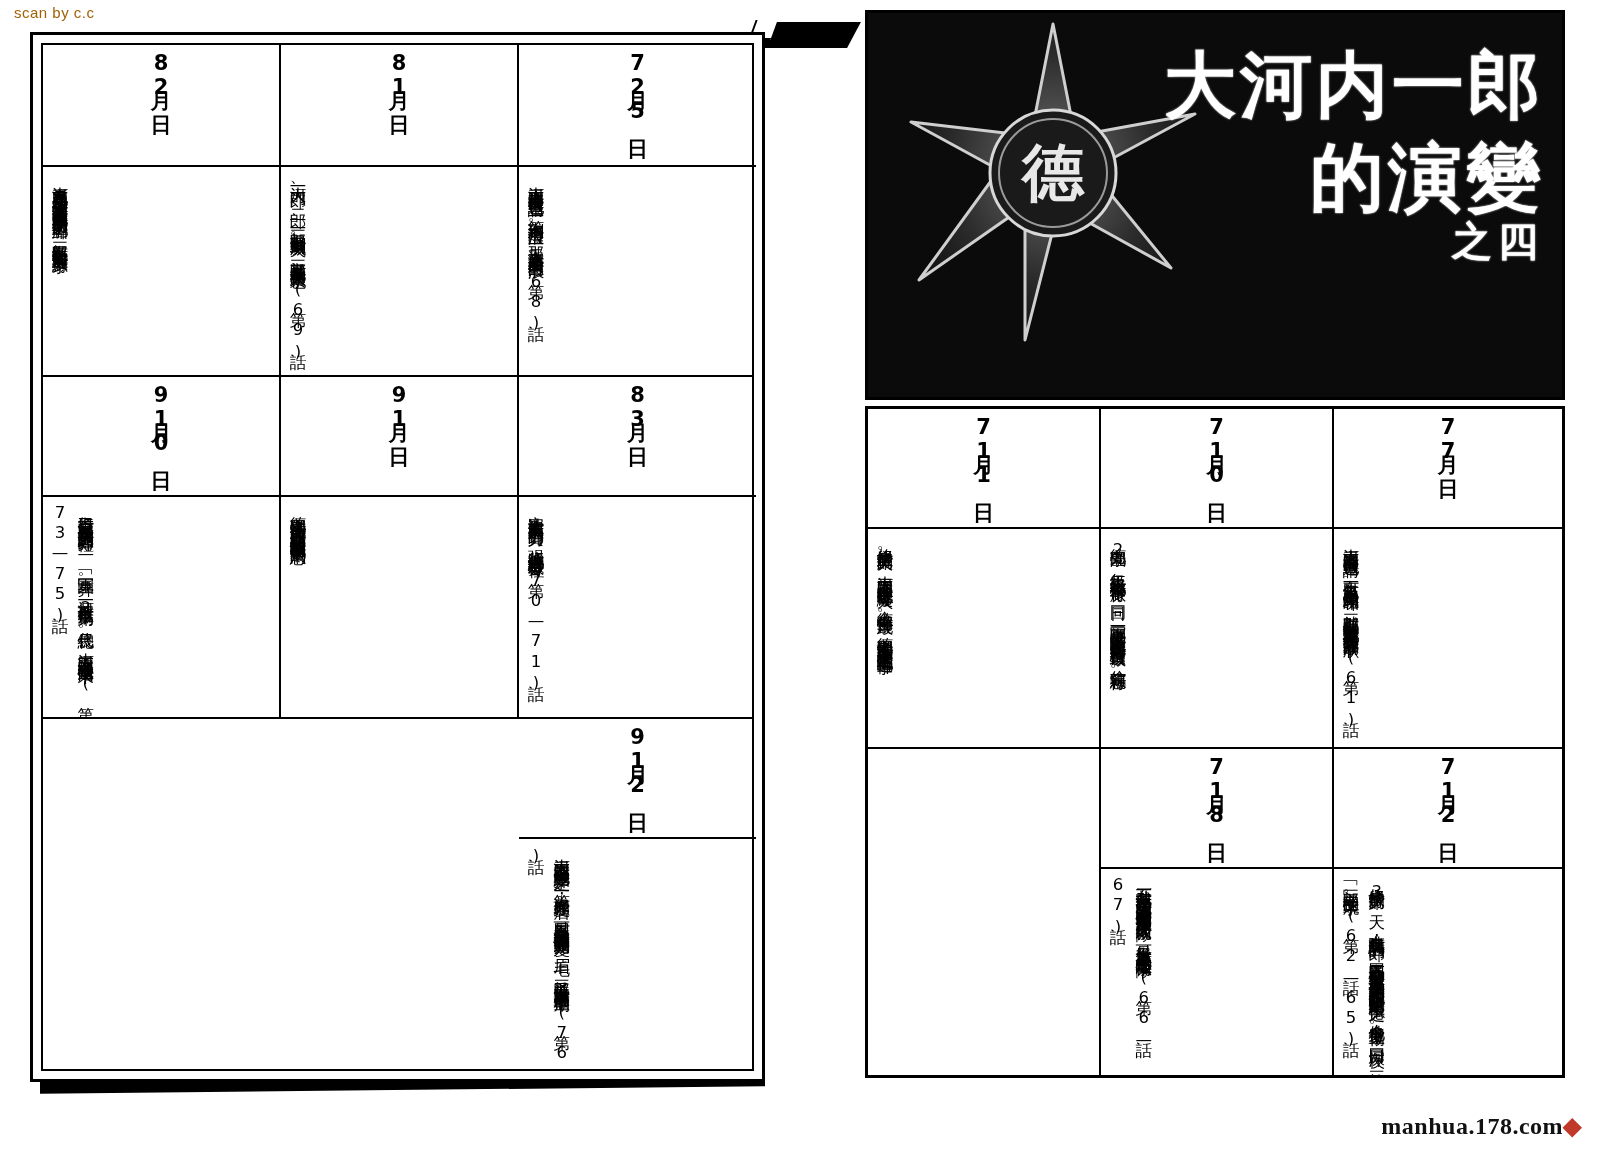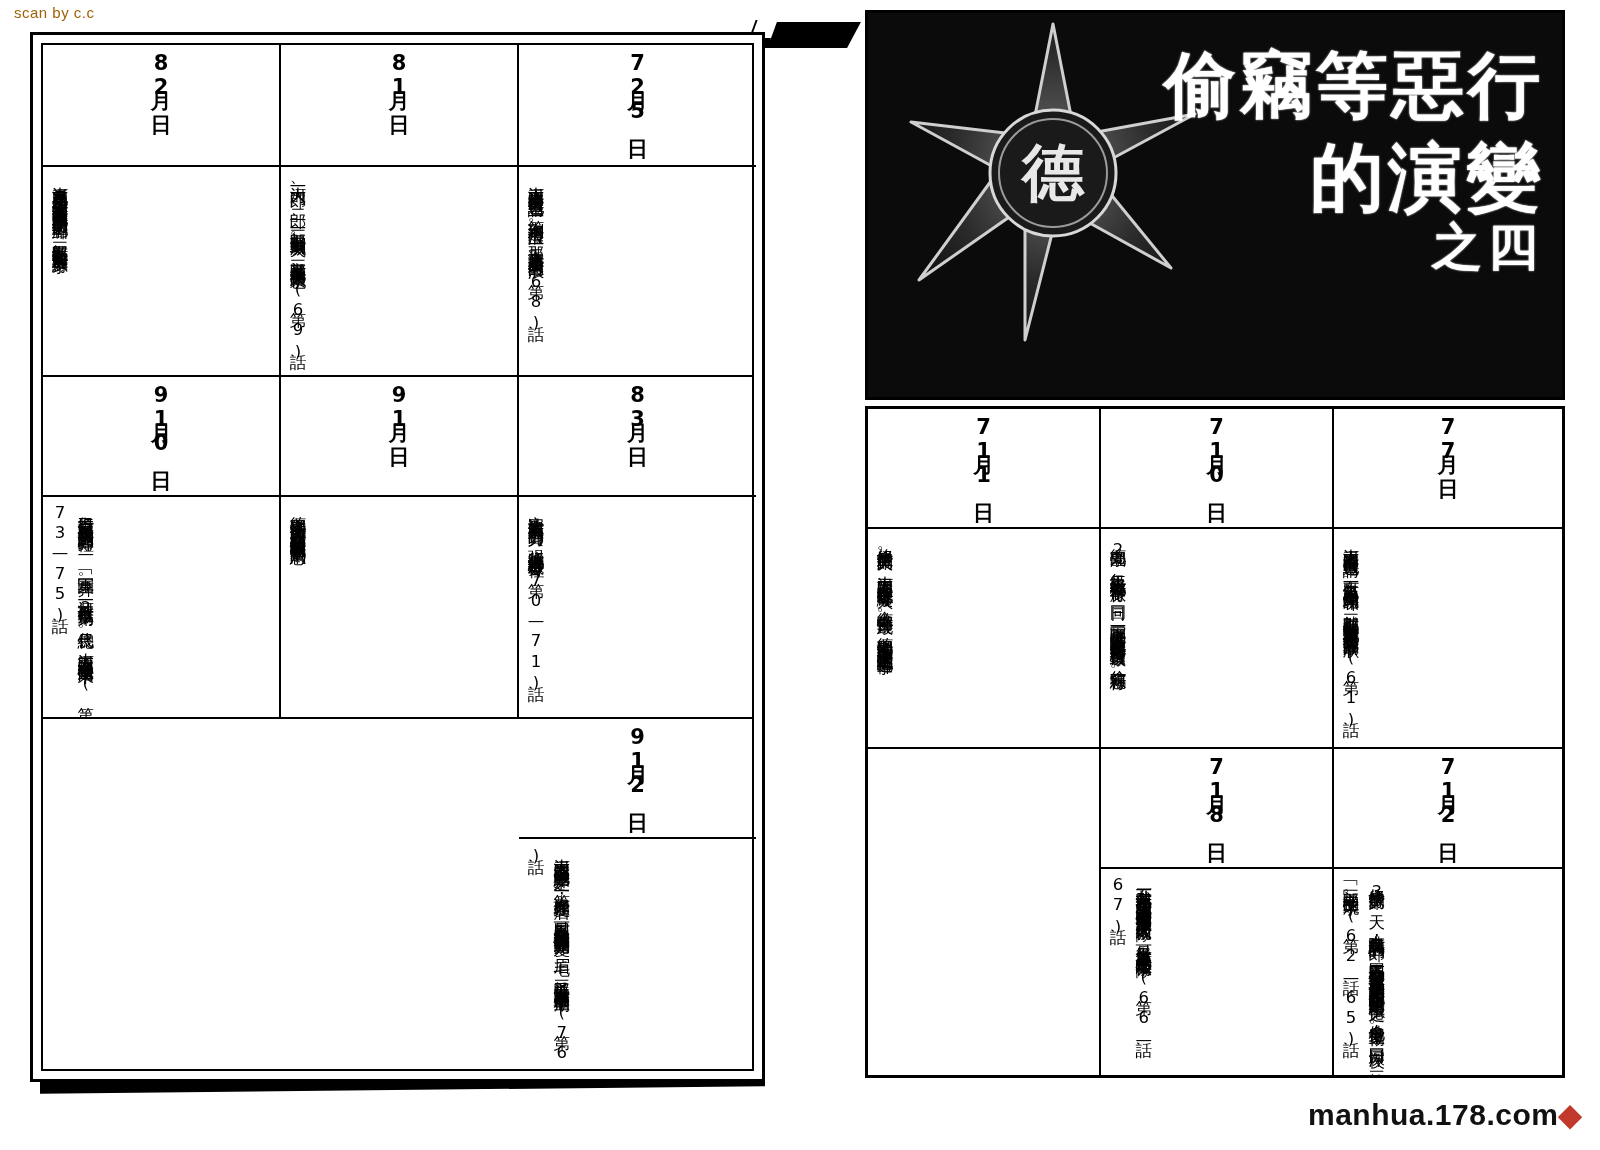--- a/index.html
+++ b/index.html
@@ -67,21 +67,21 @@
     color:#fff;
     font-family:"DejaVu Sans","Liberation Sans",sans-serif;
     font-weight:bold;
     font-size:72px;
     letter-spacing:4px;
     line-height:1.12;
     text-align:right;
     text-shadow:0 0 2px #fff;
   }
   .title-line2{font-size:74px;margin-top:10px;}
-  .title-line3{font-size:50px;letter-spacing:6px;}
+  .title-line3{font-size:40px;letter-spacing:6px;}
 
   
   .tbl{position:absolute;box-sizing:border-box;}
   .row{position:relative;border-bottom:2px solid #000;box-sizing:border-box;}
   .row:last-child{border-bottom:none;}
   .cell{
     position:absolute;top:0;bottom:0;
     box-sizing:border-box;
     display:flex;flex-direction:row;justify-content:flex-start;
   }
@@ -101,23 +101,23 @@
   .body-text{
     writing-mode:vertical-rl;text-orientation:upright;
     font-size:16.5px;line-height:1.55;letter-spacing:1.2px;
     padding:6px 4px 4px 4px;
     color:#000;
     max-height:100%;
   }
 
   
   .watermark{
-    position:absolute;right:18px;bottom:18px;
-    font-family:Liberation Sans, sans-serif;
-    font-weight:bold;font-size:30px;color:#111;
+    position:absolute;right:18px;bottom:10px;
+    font-family:Liberation Serif, serif;
+    font-weight:bold;font-size:24px;color:#111;
     letter-spacing:.5px;
   }
   .wm-dot{color:#c0392b;}
 </style>
 </head>
 <body>
 
 <div class="page">
 
   <div class="scan-credit">scan by c.c</div>
@@ -214,21 +214,21 @@
             <stop offset="100%" stop-color="#0b0b0b"></stop>
           </radialGradient>
         </defs>
 
         <path d="M150 6 L172 118 L292 96 L188 152 L268 250 L156 188 L122 322 L122 188 L16 262 L96 152 L8 104 L128 118 Z" fill="url(#g1)" stroke="#cfcfcf" stroke-width="3" stroke-linejoin="round"></path>
         <circle cx="150" cy="155" r="63" fill="#1a1a1a" stroke="#d8d8d8" stroke-width="3"></circle>
         <circle cx="150" cy="155" r="54" fill="none" stroke="#9a9a9a" stroke-width="2"></circle>
         <text x="150" y="176" text-anchor="middle" font-family="DejaVu Sans, Liberation Sans, sans-serif" font-size="62" font-weight="bold" fill="#e8e8e8">德</text>
       </svg>
       <div class="title-kanji">
-        <div>偷竊等惡行</div>
+        <div>大河内一郎</div>
         <div class="title-line2">的演變</div>
         <div class="title-line3">之四</div>
       </div>
     </div>
 
     <div class="tbl" style="left:20px;top:396px;width:700px;height:672px;border:3px solid #000;">
 
       <div class="row" style="height:340px;">
         <div class="cell" style="left:0;width:233px;border-right:2px solid #000;flex-direction:column;">
           <div class="date-wrap" style="height:118px;">

